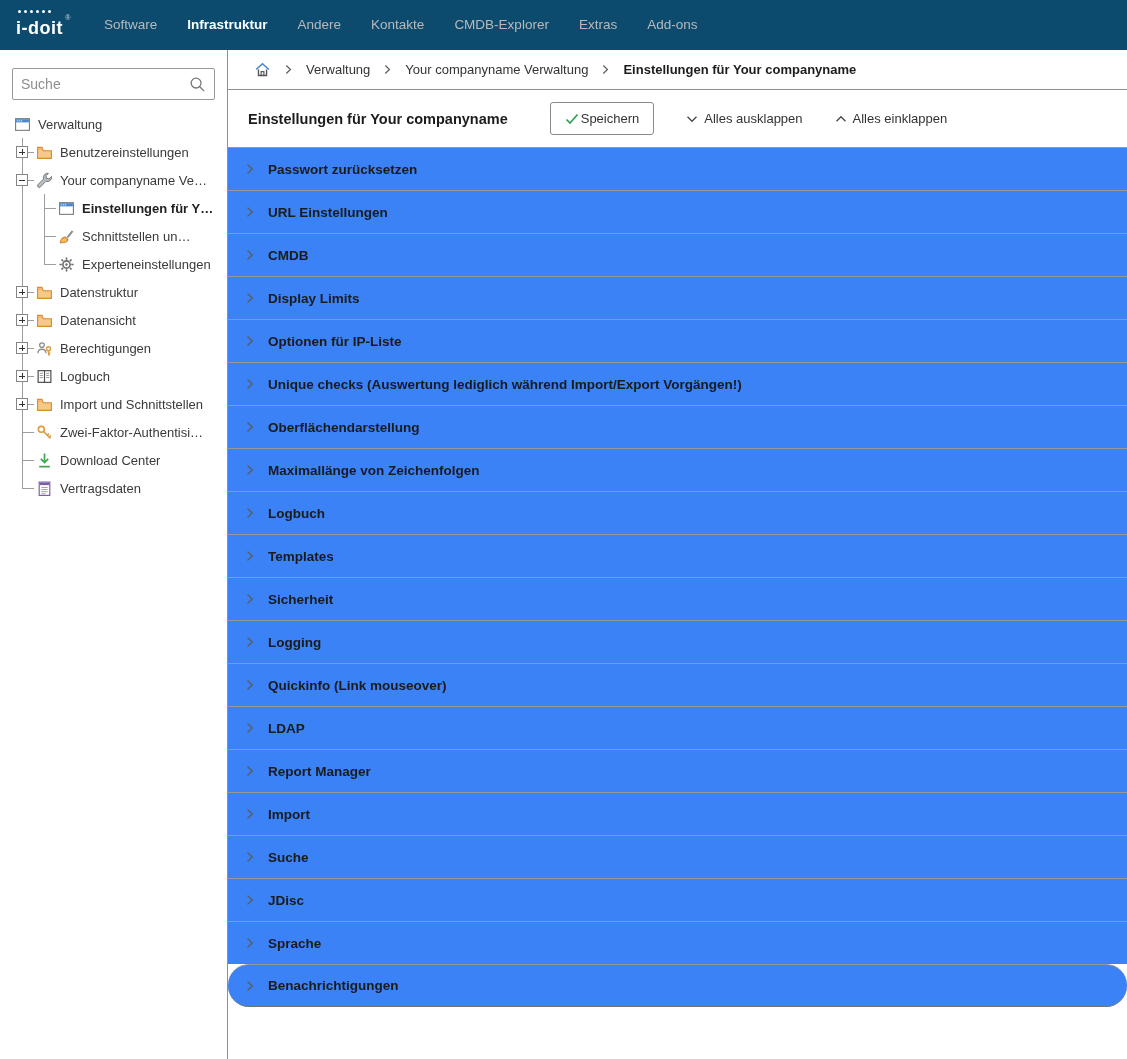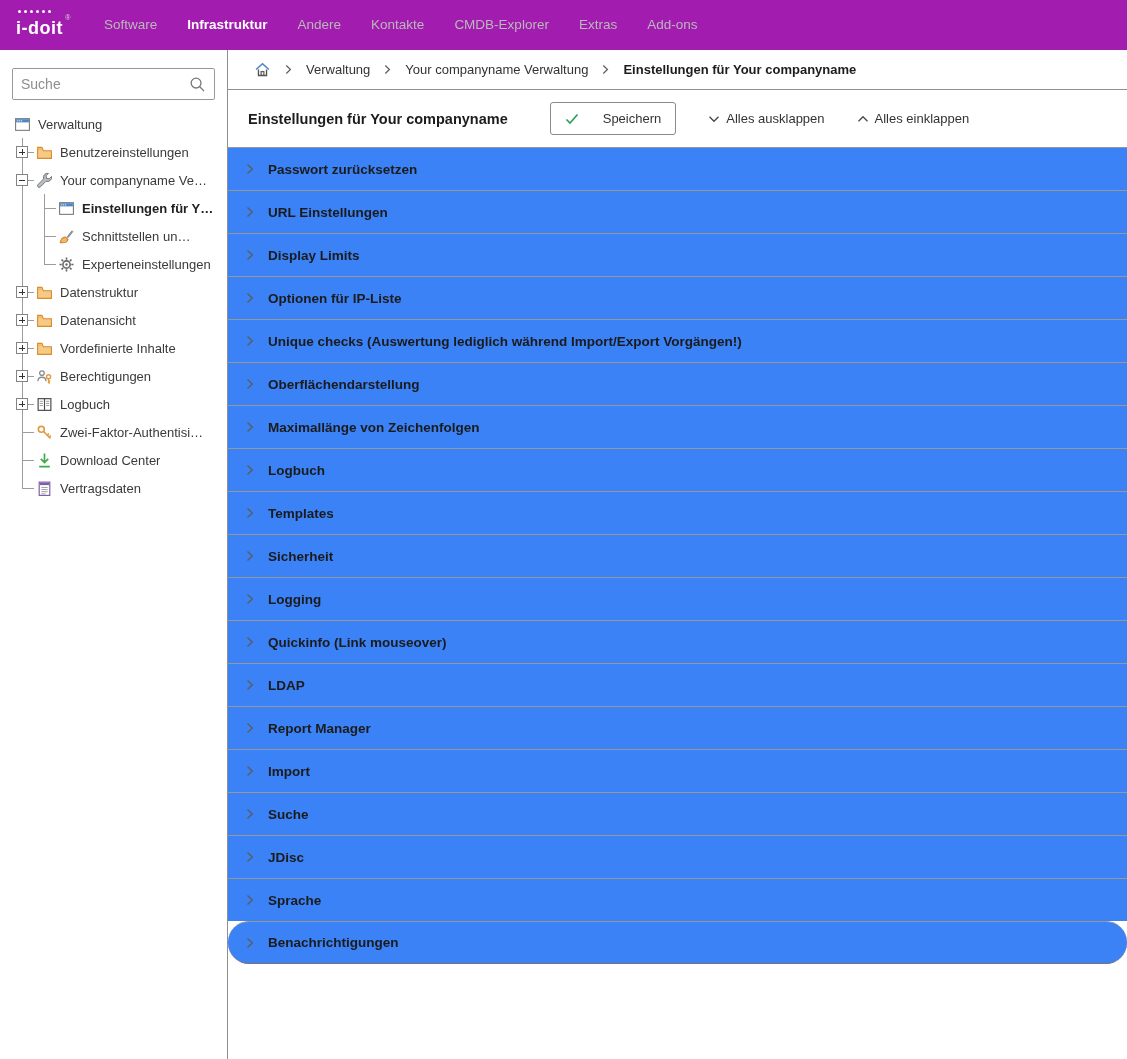--- a/index.html
+++ b/index.html
@@ -1,20 +1,20 @@
 <!DOCTYPE html>
 <html><head>
 <meta charset="utf-8">
 <style>
   * { margin:0; padding:0; box-sizing:border-box; }
   html,body { width:1127px; height:1059px; overflow:hidden; background:#fff;
               font-family:"Liberation Sans", sans-serif; }
 
   
-  .topnav { height:50px; background:#a21caf; display:flex; align-items:center; padding:0 16px; }
+  .topnav { height:50px; background:#0c4a6e; display:flex; align-items:center; padding:0 16px; }
   .logo { position:relative; color:#fff; font-weight:bold; font-size:18px; letter-spacing:.5px; margin-right:26px; padding-top:6px; }
   .logo .dots { position:absolute; top:-2px; left:2px; width:46px; height:4px; }
   .logo .dots i { display:inline-block; width:3px; height:3px; border-radius:50%; background:#fff; margin-right:3px; vertical-align:top; }
   .logo .reg { position:absolute; top:2px; right:-8px; font-size:7px; font-weight:normal; color:#ddd; }
   .nav-item { color:#b9b9b9; font-size:13.5px; padding:0 15px; line-height:50px; cursor:pointer;text-align:center; }
   .nav-item.active { color:#fff; font-weight:bold; }
 
   
   .shell { display:flex; height:1009px; }
   .sidebar { width:228px; flex:none; border-right:1px solid #8f8f8f; background:#fff; position:relative; }
@@ -51,21 +51,21 @@
   .breadcrumb { height:40px; display:flex; align-items:center; padding:0 20px 0 26px;
                 border-bottom:1px solid #8f8f8f; background:#fff; font-size:13px; color:#333; }
   .crumb { cursor:pointer; }
   .crumb.last { font-weight:bold; color:#1c1c1c; cursor:default; }
   .crumb-sep { margin:0 14px; display:flex; align-items:center; }
   .home-link { display:flex; align-items:center; cursor:pointer; }
 
   
   .toolbar { height:57px; display:flex; align-items:center; padding:0 20px; background:#fff; }
   .page-title { font-size:14.5px; font-weight:bold; color:#1c1c1c; }
-  .btn-save { margin-left:42px; height:33px; display:flex; align-items:center; gap:24px;
+  .btn-save { margin-left:42px; height:33px; display:flex; align-items:center; gap:2px;
               background:#fff; border:1px solid #8a8a8a; border-radius:3px; padding:0 14px;
               font-size:13px; color:#333; cursor:pointer; font-family:"Liberation Sans", sans-serif; }
   .link-btn { margin-left:32px; display:flex; align-items:center; gap:6px; font-size:13px;
               color:#333; background:none; border:none; cursor:pointer;
               font-family:"Liberation Sans", sans-serif; }
 
   
   .sections { background:#fff; }
   .section-row { height:43px; background:#3b82f6; border-top:1px solid #979797;
                  display:flex; align-items:center; padding-left:18px; cursor:pointer; }
@@ -235,41 +235,41 @@
           <svg class="tree-icon">
             <use href="#sym-folder"></use>
           </svg>
           <span class="tree-label">Datenansicht</span>
         </div>
         <div class="tree-row">
           <span class="gut tee">
             <span class="expander plus"></span>
           </span>
           <svg class="tree-icon">
+            <use href="#sym-permissions"></use>
+          </svg>
+          <span class="tree-label">Berechtigungen</span>
+        </div>
+        <div class="tree-row">
+          <span class="gut tee">
+            <span class="expander plus"></span>
+          </span>
+          <svg class="tree-icon">
+            <use href="#sym-book"></use>
+          </svg>
+          <span class="tree-label">Logbuch</span>
+        </div>
+        <div class="tree-row">
+          <span class="gut tee">
+            <span class="expander plus"></span>
+          </span>
+          <svg class="tree-icon">
             <use href="#sym-folder"></use>
           </svg>
-          <span class="tree-label">Vordefinierte Inhalte</span>
-        </div>
-        <div class="tree-row">
-          <span class="gut tee">
-            <span class="expander plus"></span>
-          </span>
-          <svg class="tree-icon">
-            <use href="#sym-permissions"></use>
-          </svg>
-          <span class="tree-label">Berechtigungen</span>
-        </div>
-        <div class="tree-row">
-          <span class="gut tee">
-            <span class="expander plus"></span>
-          </span>
-          <svg class="tree-icon">
-            <use href="#sym-book"></use>
-          </svg>
-          <span class="tree-label">Logbuch</span>
+          <span class="tree-label">Import und Schnittstellen</span>
         </div>
         <div class="tree-row">
           <span class="gut tee"></span>
           <svg class="tree-icon">
             <use href="#sym-key"></use>
           </svg>
           <span class="tree-label">Zwei-Faktor-Authentisier…</span>
         </div>
         <div class="tree-row">
           <span class="gut tee"></span>
@@ -353,20 +353,28 @@
             </svg>
     </span>
     <span class="section-label">URL Einstellungen</span>
   </div>
         <div class="section-row">
     <span class="section-chev">
       <svg width="8" height="12">
               <use href="#sym-chev-right"></use>
             </svg>
     </span>
+    <span class="section-label">CMDB</span>
+  </div>
+        <div class="section-row">
+    <span class="section-chev">
+      <svg width="8" height="12">
+              <use href="#sym-chev-right"></use>
+            </svg>
+    </span>
     <span class="section-label">Display Limits</span>
   </div>
         <div class="section-row">
     <span class="section-chev">
       <svg width="8" height="12">
               <use href="#sym-chev-right"></use>
             </svg>
     </span>
     <span class="section-label">Optionen für IP-Liste</span>
   </div>

